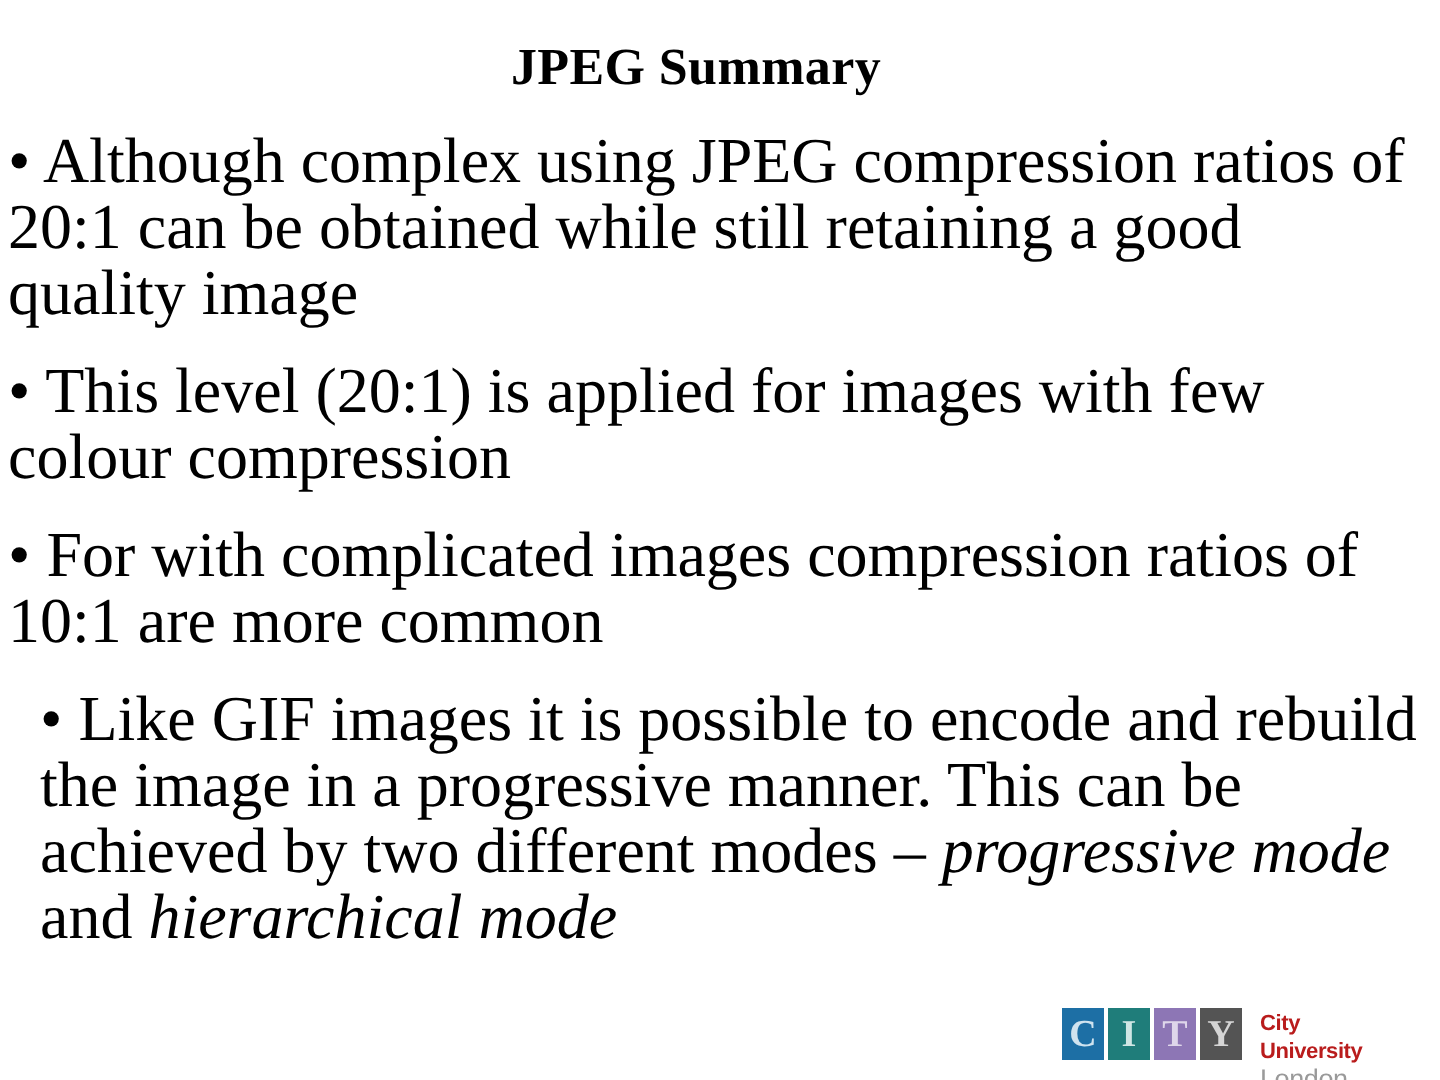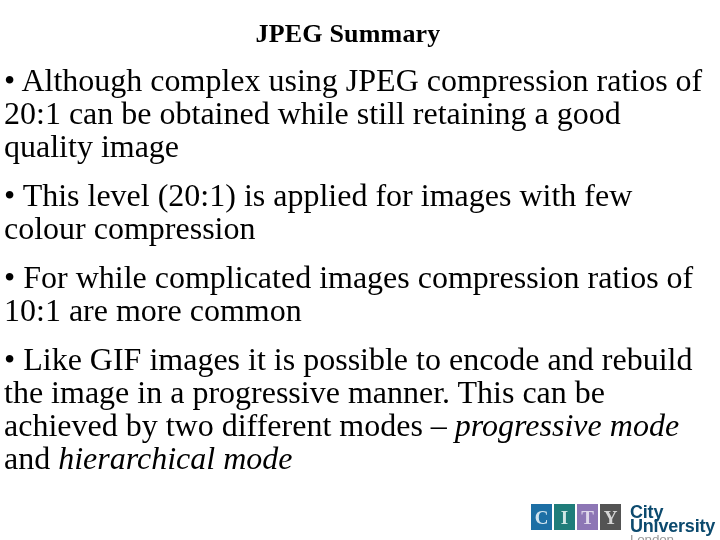--- a/index.html
+++ b/index.html
@@ -46,20 +46,21 @@
     font-size: 32px;
     line-height: 33px;
     margin: 0 0 16px 0;
     text-indent: 0;
     padding-left: 0;
     white-space: normal;
   }
 
   .bullet-item:last-child {
     margin-bottom: 0;
+    margin-left: 16px;
   }
 
   .ital {
     font-style: italic;
   }
 
   
   .logo {
     position: absolute;
     left: 531px;
@@ -95,23 +96,23 @@
   .logo-wordmark {
     margin-left: 7px;
     display: flex;
     flex-direction: column;
     justify-content: flex-start;
     padding-top: 1px;
   }
 
   .logo-line1 {
     font-family: "Liberation Sans", "DejaVu Sans", sans-serif;
-    font-size: 18px;
+    font-size: 11px;
     font-weight: bold;
-    color: #0c4a6e;
+    color: #b91c1c;
     line-height: 14px;
     letter-spacing: -0.2px;
   }
 
   .logo-line2 {
     font-family: "Liberation Sans", "DejaVu Sans", sans-serif;
     font-size: 13.5px;
     font-weight: normal;
     color: #9a9a9a;
     line-height: 14px;
@@ -124,21 +125,21 @@
 <div class="slide">
 
   <div class="slide-title">JPEG Summary</div>
 
   <div class="body-block">
 
     <p class="bullet-item">• Although complex using JPEG compression ratios of 20:1 can be obtained while still retaining a good quality image</p>
 
     <p class="bullet-item">• This level (20:1) is applied for images with few colour compression</p>
 
-    <p class="bullet-item">• For while complicated images compression ratios of 10:1 are more common</p>
+    <p class="bullet-item">• For with complicated images compression ratios of 10:1 are more common</p>
 
     <p class="bullet-item"><span>• Like GIF images it is possible to encode and rebuild the image in a progressive manner. This can be achieved by two different modes – </span><span class="ital">progressive mode</span><span> and </span><span class="ital">hierarchical mode</span></p>
 
   </div>
 
   <div class="logo">
     <div class="logo-squares">
       <div class="logo-sq c">C</div>
       <div class="logo-sq i">I</div>
       <div class="logo-sq t">T</div>

